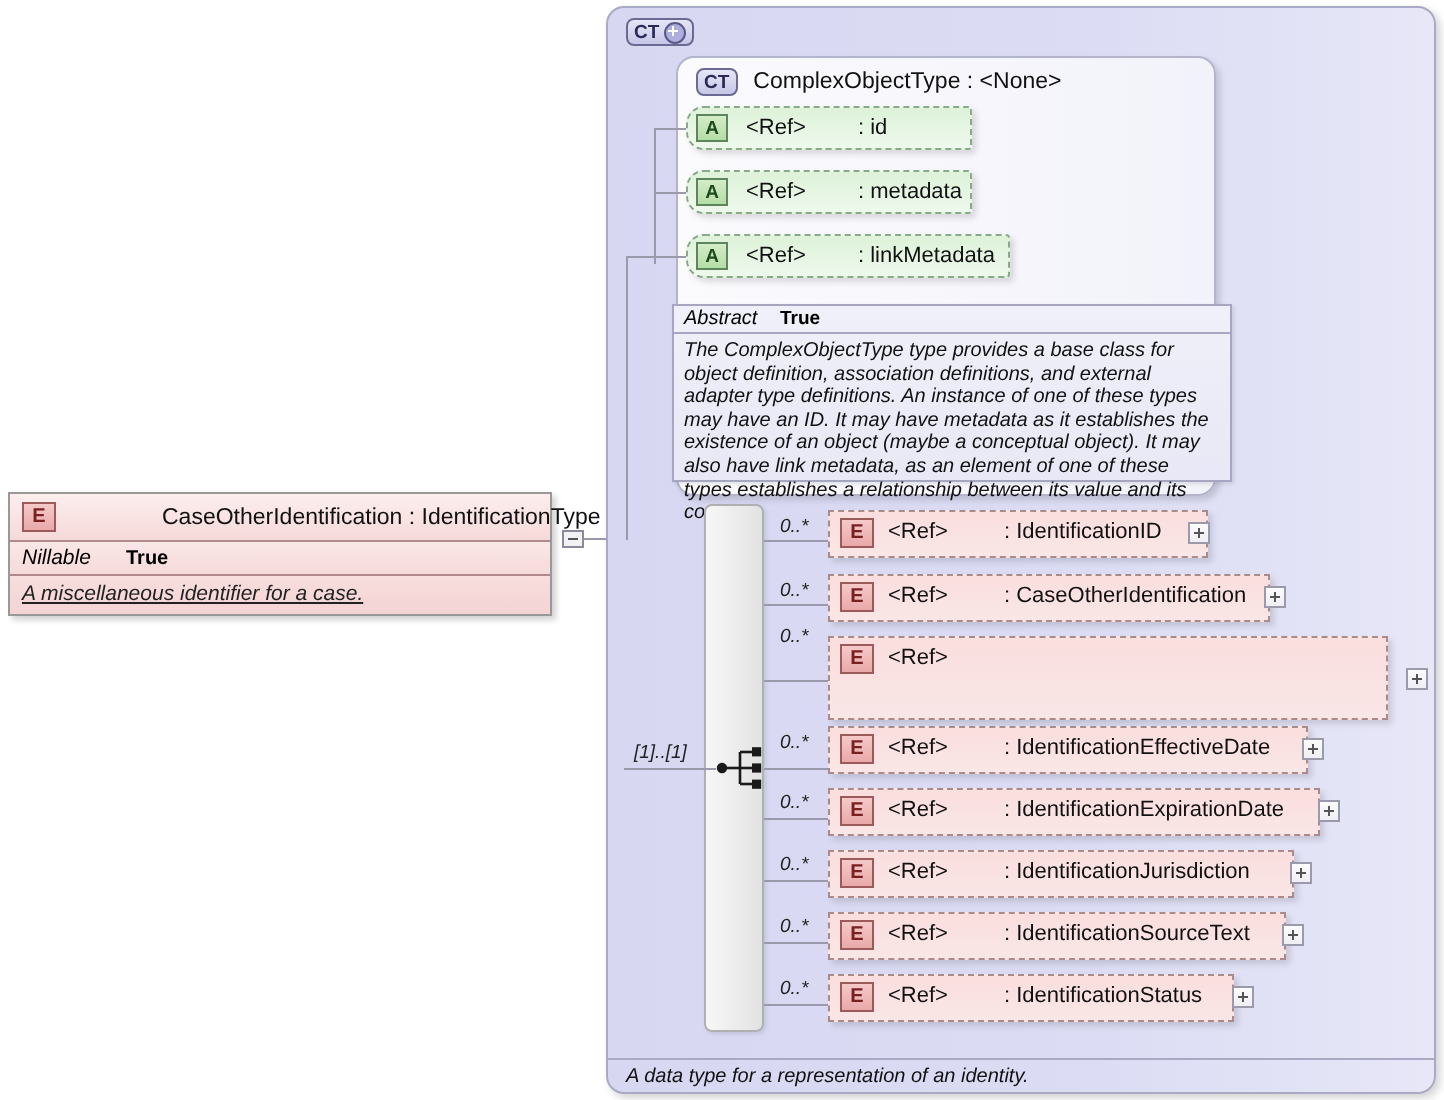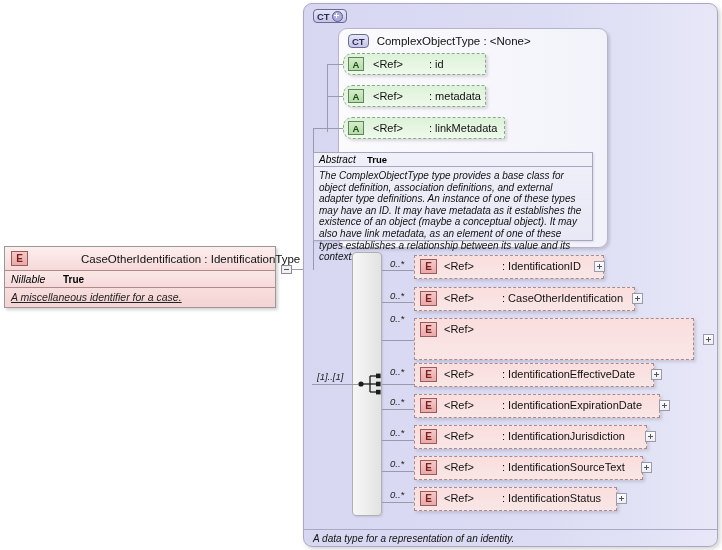--- a/index.html
+++ b/index.html
@@ -245,21 +245,21 @@
     <span class="attr-ref">&lt;Ref&gt;</span>
     <span class="attr-name">: metadata</span>
   </div>
 
   <div class="attrbox" style="left:343px;top:117px;width:162px;height:22px;">
     <span class="icon-a">A</span>
     <span class="attr-ref">&lt;Ref&gt;</span>
     <span class="attr-name">: linkMetadata</span>
   </div>
 
-  <div class="absblock" style="left:313px;top:152px;width:280px;height:89px;">
+  <div class="absblock" style="left:336px;top:152px;width:280px;height:89px;">
     <div class="absrow">
       <span class="an">Abstract</span>
       <span class="av">True</span>
     </div>
     <div class="absdoc">The ComplexObjectType type provides a base class for object definition, association definitions, and external adapter type definitions. An instance of one of these types may have an ID. It may have metadata as it establishes the existence of an object (maybe a conceptual object). It may also have link metadata, as an element of one of these types establishes a relationship between its value and its context.</div>
   </div>
 
   <div class="seqbar" style="left:352px;top:252px;width:30px;height:264px;"></div>
 
   <svg class="seqicon" style="left:358px;top:372px;" viewBox="0 0 26 24">

